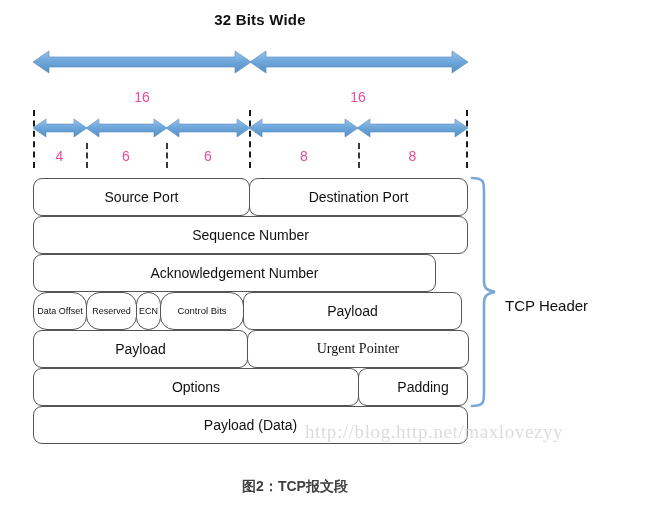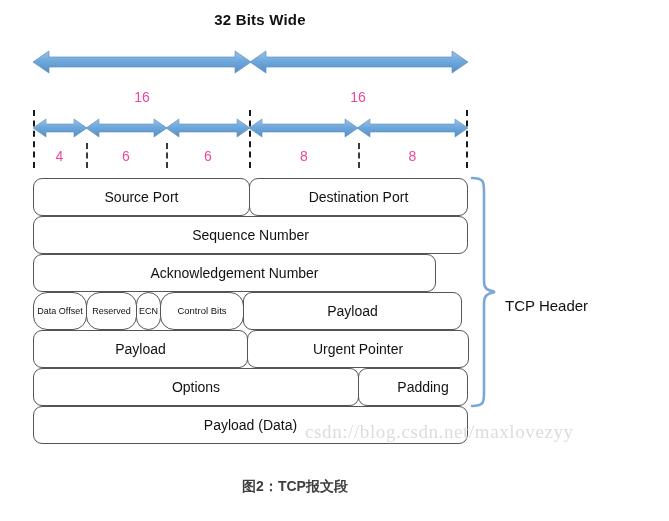--- a/index.html
+++ b/index.html
@@ -239,38 +239,38 @@
     <div class="field-row">
       <div class="cell small" style="width:54px;">Data Offset</div>
       <div class="cell small" style="width:51px;">Reserved</div>
       <div class="cell small" style="width:25px;">ECN</div>
       <div class="cell smallish" style="width:84px;">Control Bits</div>
       <div class="cell" style="width:219px;">Payload</div>
     </div>
 
     <div class="field-row">
       <div class="cell" style="width:217px;">Payload</div>
-      <div class="cell" style="width:224px;">Urgent Pointer</div>
+      <div class="cell" style="width:224px;font-family:Liberation Serif, serif;">Urgent Pointer</div>
     </div>
 
     <div class="field-row">
       <div class="cell" style="width:326px;">Options</div>
       <div class="cell" style="width:110px;padding-left:20px;">Padding</div>
     </div>
 
     <div class="field-row">
       <div class="cell" style="width:435px;">Payload (Data)</div>
     </div>
 
   </div>
 
   <div id="brace">
     <svg width="30" height="232" viewBox="0 0 30 232">
       <path d="M 2 2 C 14 2, 14 6, 14 16 L 14 104 C 14 112, 16 114, 25 116 C 16 118, 14 120, 14 128 L 14 216 C 14 226, 14 230, 2 230" fill="none" stroke="#7ba7d7" stroke-width="2.6" stroke-linecap="round"></path>
     </svg>
   </div>
   <div id="brace-label">TCP Header</div>
 
-  <div id="watermark">csdn://blog.csdn.net/maxlovezyy</div>
+  <div id="watermark">http://blog.http.net/maxlovezyy</div>
 
   <div id="caption">图2：TCP报文段</div>
 
 </div>
 
 </body></html>

